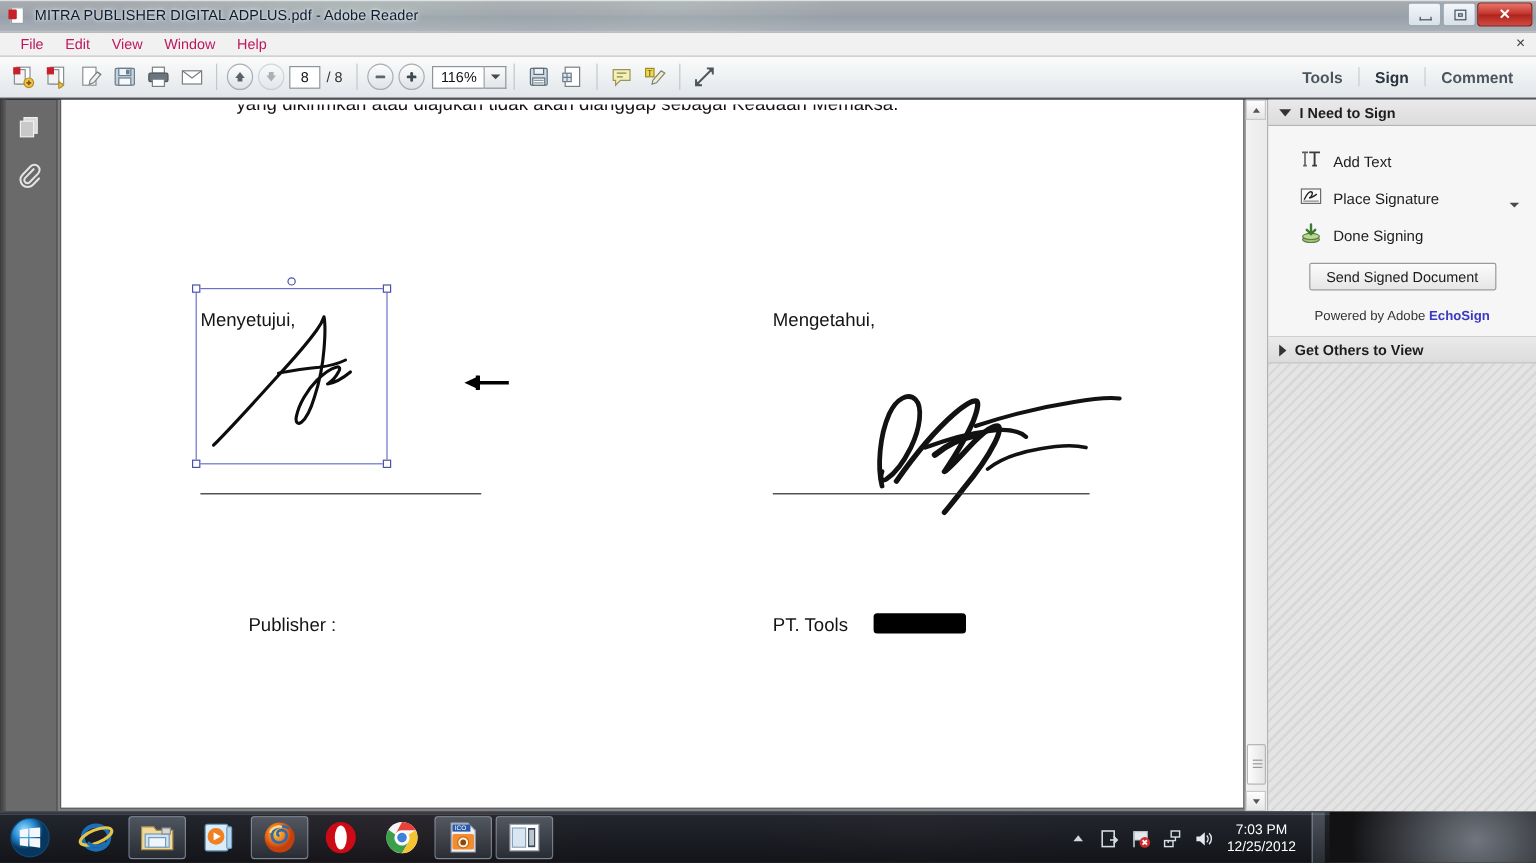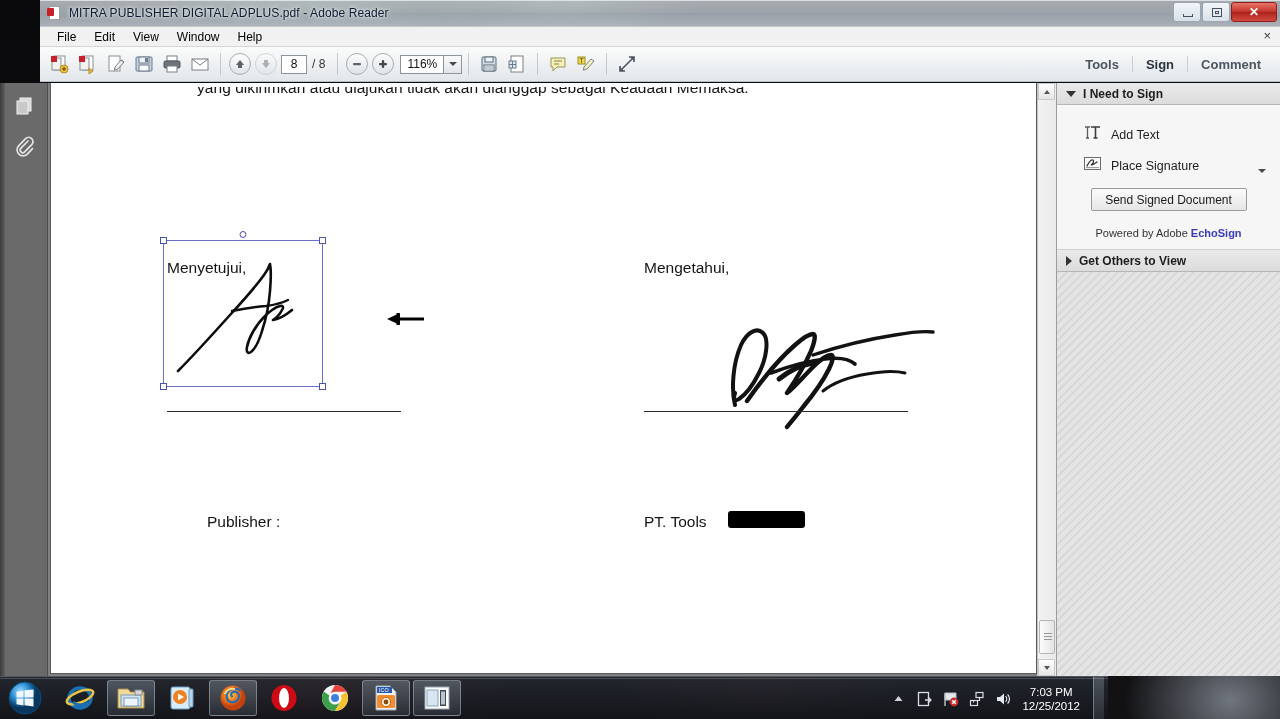--- a/index.html
+++ b/index.html
@@ -17,21 +17,21 @@
       radial-gradient(ellipse 260px 90px at 330px 700px, rgba(160,60,55,.55), transparent 70%),
       radial-gradient(ellipse 200px 70px at 760px 695px, rgba(150,80,80,.35), transparent 70%),
       radial-gradient(ellipse 150px 120px at 1230px 700px, rgba(190,200,215,.55), transparent 70%),
       radial-gradient(ellipse 300px 40px at 300px 6px, rgba(120,170,120,.35), transparent 70%),
       radial-gradient(ellipse 200px 40px at 560px 6px, rgba(150,190,140,.30), transparent 70%),
       linear-gradient(#0a0a0c,#121214);
   }
 
   
   #app-window {
-    position:absolute; left:0; top:0; width:1280px; height:676px;padding-left:40px;
+    position:absolute; left:0; top:0; width:1280px; height:676px;
   }
 
   
   #title-bar {
     position:relative; height:27px;
     background:linear-gradient(180deg, rgba(228,234,240,.72) 0%, rgba(214,222,231,.72) 48%, rgba(200,210,222,.74) 52%, rgba(221,229,238,.76) 100%);
     border-bottom:1px solid rgba(255,255,255,.35);
     display:flex; align-items:center;
   }
   #title-bar:before {
@@ -74,21 +74,21 @@
   .min-bar { position:absolute; left:9px; top:11px; width:10px; height:3px; border:1px solid #44525f; border-top:none; }
   .rest-sq { position:absolute; left:9px; top:5px; width:10px; height:9px; border:1px solid #44525f; }
   .rest-sq:after { content:""; position:absolute; left:2px; top:2px; right:2px; bottom:2px; border:1px solid #44525f; }
 
   
   #menu-bar {
     height:20px; background:#f1f1f1; border-bottom:1px solid #d6d6d6;
     display:flex; align-items:center; padding-left:8px; position:relative;
   }
   .menu-item {
-    font-size:12px; color:#000000; padding:2px 9px; cursor:pointer; line-height:1;
+    font-size:12px; color:#be185d; padding:2px 9px; cursor:pointer; line-height:1;
   }
   #menu-close-x {
     position:absolute; right:9px; top:2px; font-size:13px; color:#3a3a3a; cursor:pointer; line-height:1;
   }
 
   
   #toolbar {
     height:35px; background:linear-gradient(180deg,#fbfbfb,#eceff1 60%,#e2e6ea);
     border-bottom:1px solid #b9bfc4; display:flex; align-items:center;
     padding:0 6px; position:relative;
@@ -559,20 +559,28 @@
         <div class="panel-row">
           <svg width="19" height="19" viewBox="0 0 19 19">
             <rect x="1.5" y="3.5" width="16" height="12" fill="#fafafa" stroke="#6b6b6b"></rect>
             <path d="M4 12 C6 8 8 5 10 6 C11.4 6.8 10 10 8 11 C10 11 12 9.5 14 8" fill="none" stroke="#2a2a2a" stroke-width="1.2" stroke-linecap="round"></path>
             <path d="M3 13.6h13" stroke="#888" stroke-width="0.9"></path>
           </svg>
           <div class="lbl">Place Signature</div>
           <div class="drop-caret caret-dn"></div>
         </div>
 
+        <div class="panel-row">
+          <svg width="19" height="19" viewBox="0 0 19 19">
+            <ellipse cx="9.5" cy="14.5" rx="7" ry="2.6" fill="#9fc27a" stroke="#5f7d45"></ellipse>
+            <ellipse cx="9.5" cy="12" rx="7" ry="2.6" fill="#b9d894" stroke="#5f7d45"></ellipse>
+            <path d="M9.5 2v6M6 6.5l3.5 3.5L13 6.5" fill="none" stroke="#3f7a2e" stroke-width="2" stroke-linecap="round"></path>
+          </svg>
+          <div class="lbl">Done Signing</div>
+        </div>
 
         <button id="send-btn">Send Signed Document</button>
 
         <div id="powered">
           <span>Powered by Adobe</span>
           <span class="echo">EchoSign</span>
         </div>
       </div>
 
       <div class="panel-header">

